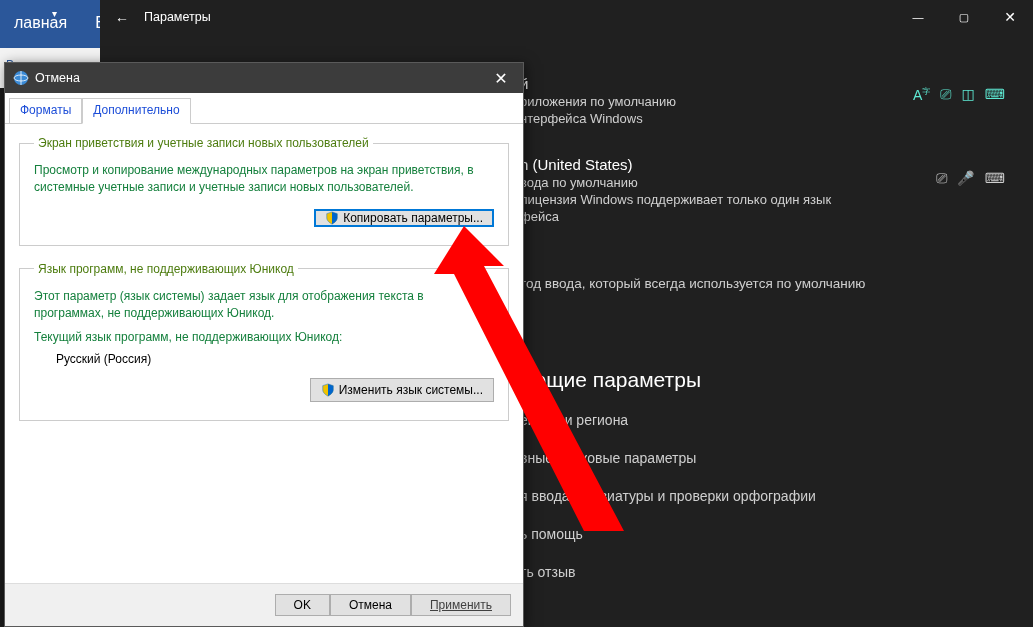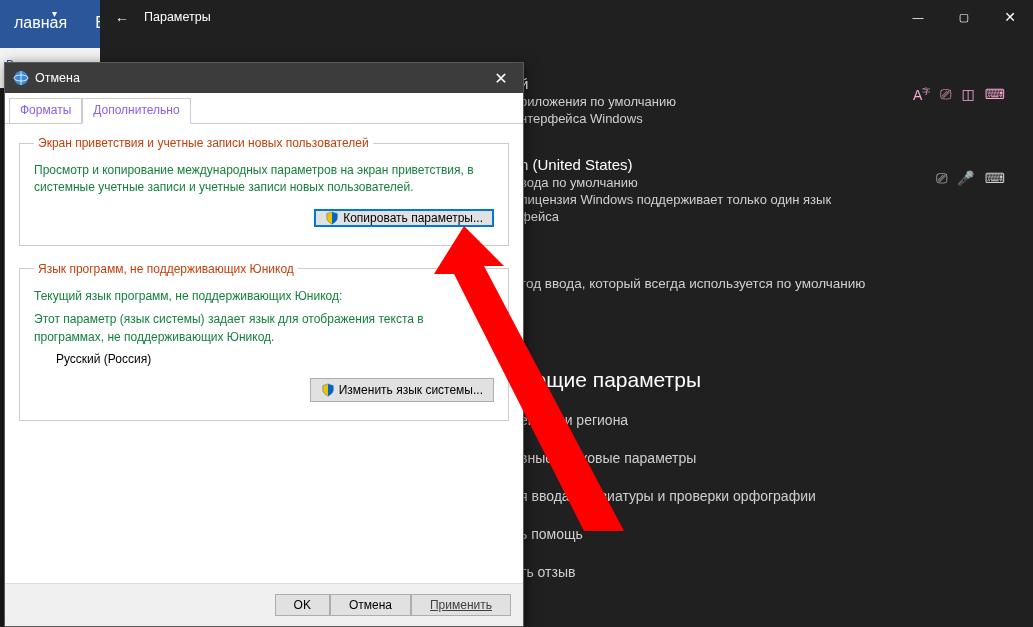--- a/index.html
+++ b/index.html
@@ -94,21 +94,21 @@
   .lang-heading { font-size: 15px; margin-bottom: 2px; }
   .lang-sub { font-size: 13px; color: #cfcfcf; margin-bottom: 2px; }
   .lang-sub2 { font-size: 13px; color: #cfcfcf; margin-bottom: 20px; }
 
   .icon-row {
     position: absolute;
     top: 86px;
     right: 28px;
     display: flex;
     gap: 10px;
-    color: #f9a8d4;
+    color: #5eead4;
     font-size: 14px;
   }
 
   .lang-block2 { position: absolute; top: 156px; left: 420px; right:20px; color:#fff;}
   .lang-block3 { position: absolute; top: 276px; left: 420px; right:20px; color:#cfcfcf; font-size:13.5px;}
 
   .related-section { position:absolute; top:368px; left:420px; color:#fff;}
   .related-title { font-size: 21px; margin-bottom: 20px;}
   .related-link { font-size: 14px; color: #cfcfcf; margin-bottom: 22px;}
 
@@ -147,21 +147,21 @@
   .tabstrip {
     display: flex;
     border-bottom: 1px solid #ccc;
     padding-left: 4px;
     padding-top: 4px;
     background: #fff;
   }
   .tab {
     font-size: 12px;
     padding: 4px 10px 6px 10px;
-    color: #8b5cf6;
+    color: #1d4ed8;
     border: 1px solid transparent;
     position: relative;
     top: 1px;
   }
   .tab.inactive {
     background: #fff;
     border: 1px solid #ccc;
     border-bottom: 1px solid #ccc;
   }
   .tab.active {
@@ -176,21 +176,21 @@
     overflow: hidden;
   }
   fieldset {
     border: 1px solid #ccc;
     margin: 0 0 16px 0;
     padding: 12px 14px 18px 14px;
   }
   legend {
     font-size: 12px;
     padding: 0 4px;
-    color: #c2410c;
+    color: #4d7c0f;
   }
   .field-text {
     font-size: 12px;
     color: #15803d;
     margin-bottom: 6px;
     line-height: 1.45;
   }
   .btn-row {
     display: flex;
     justify-content: flex-end;
@@ -341,22 +341,22 @@
               <path d="M8 1 L14 3 V8 C14 12 8 15 8 15 C8 15 2 12 2 8 V3 Z" fill="#f0c300" stroke="#0066cc" stroke-width="0.5"></path>
               <path d="M8 1 L14 3 V8 C14 12 8 15 8 15 V1 Z" fill="#0066cc"></path>
             </svg>
           <span>Копировать параметры...</span>
         </button>
       </div>
     </fieldset>
 
     <fieldset>
       <legend>Язык программ, не поддерживающих Юникод</legend>
+      <div class="field-text">Этот параметр (язык системы) задает язык для отображения текста в программах, не поддерживающих Юникод.</div>
       <div class="field-text">Текущий язык программ, не поддерживающих Юникод:</div>
-      <div class="field-text">Этот параметр (язык системы) задает язык для отображения текста в программах, не поддерживающих Юникод.</div>
       <div class="current-lang">Русский (Россия)</div>
       <div class="btn-row">
         <button class="win-button">
           <svg class="shield" width="14" height="14" viewBox="0 0 16 16">
               <path d="M8 1 L14 3 V8 C14 12 8 15 8 15 C8 15 2 12 2 8 V3 Z" fill="#f0c300" stroke="#0066cc" stroke-width="0.5"></path>
               <path d="M8 1 L14 3 V8 C14 12 8 15 8 15 V1 Z" fill="#0066cc"></path>
             </svg>
           <span>Изменить язык системы...</span>
         </button>
       </div>

